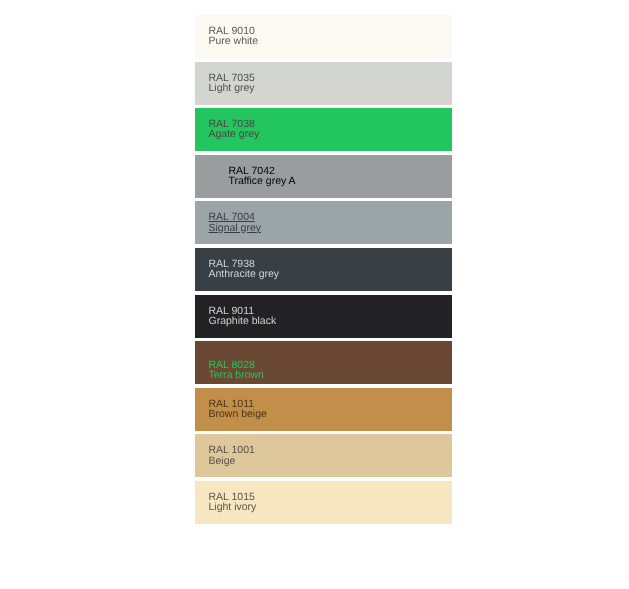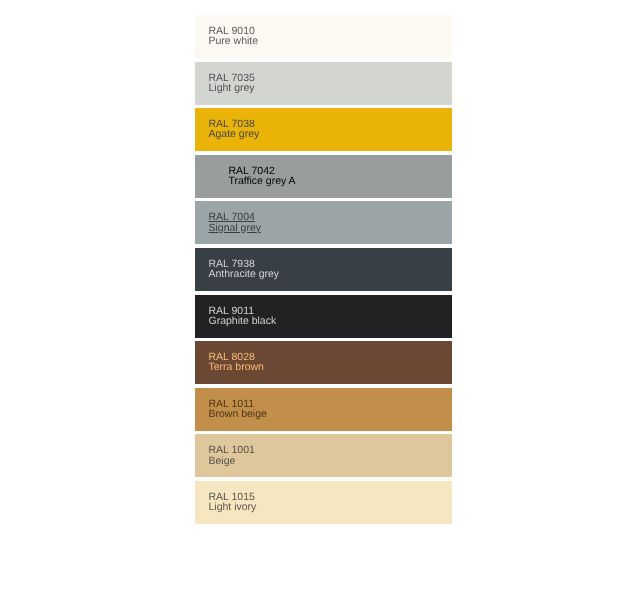--- a/index.html
+++ b/index.html
@@ -62,21 +62,21 @@
       </div>
     </div>
 
     <div class="swatch" style="background: rgb(210, 213, 208);">
       <div class="swatch-text" style="color: rgb(79, 80, 84);">
         <span class="swatch-code">RAL 7035</span>
         <span class="swatch-name">Light grey</span>
       </div>
     </div>
 
-    <div class="swatch" style="background: #eab308;">
+    <div class="swatch" style="background: #22c55e;">
       <div class="swatch-text" style="color: rgb(71, 73, 69);">
         <span class="swatch-code">RAL 7038</span>
         <span class="swatch-name">Agate grey</span>
       </div>
     </div>
 
     <div class="swatch" style="background: rgb(154, 157, 158);">
       <div class="swatch-text" style="color: #000000; margin-left: 20px;">
         <span class="swatch-code">RAL 7042</span>
         <span class="swatch-name">Traffice grey A</span>
@@ -98,21 +98,21 @@
     </div>
 
     <div class="swatch" style="background: rgb(34, 33, 36);">
       <div class="swatch-text" style="color: rgb(210, 208, 203);">
         <span class="swatch-code">RAL 9011</span>
         <span class="swatch-name">Graphite black</span>
       </div>
     </div>
 
     <div class="swatch" style="background: rgb(106, 72, 51);">
-      <div class="swatch-text" style="color: #fdba74;">
+      <div class="swatch-text" style="color: #22c55e; margin-top: 8px;">
         <span class="swatch-code">RAL 8028</span>
         <span class="swatch-name">Terra brown</span>
       </div>
     </div>
 
     <div class="swatch" style="background: rgb(194, 143, 74);">
       <div class="swatch-text" style="color: rgb(74, 53, 22);">
         <span class="swatch-code">RAL 1011</span>
         <span class="swatch-name">Brown beige</span>
       </div>

